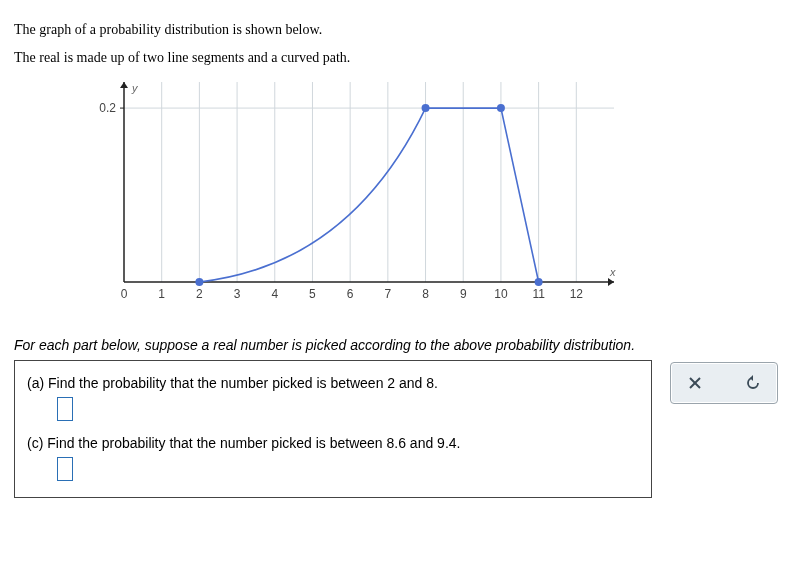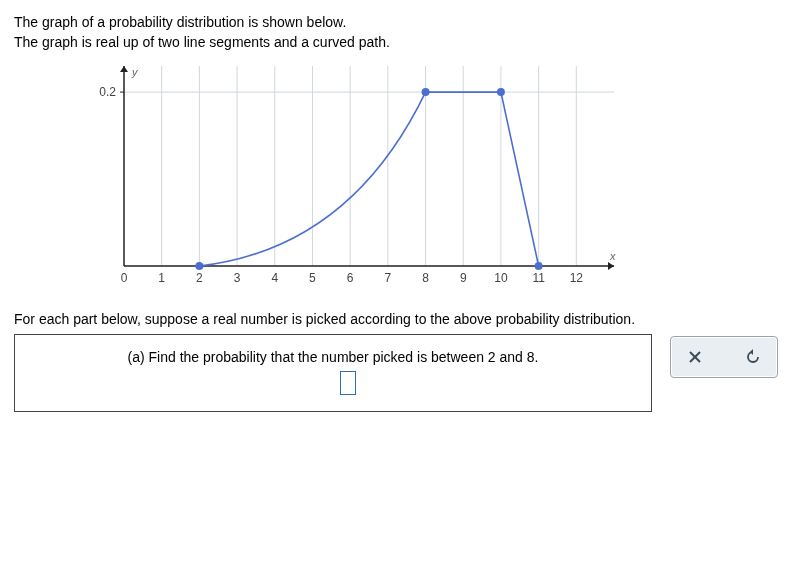--- a/index.html
+++ b/index.html
@@ -5,33 +5,32 @@
   body {
     font-family: Arial, Helvetica, sans-serif;
     font-size: 14px;
     margin: 0;
     padding: 10px 14px;
     color: #000;
     width: 792px;
     box-sizing: border-box;
     background: #fff;
   }
-  .intro-line { margin: 4px 0 2px 0; }
+  .intro-line { margin: 12px 0 2px 0; font-family: Liberation Serif, serif; }
   .chart-wrap {
     margin: 6px 0 4px 60px;
     width: 560px;
   }
   svg.chart { display: block; }
-  .post-chart { margin: 14px 0 6px 0; line-height: 1.3; }
+  .post-chart { margin: 24px 0 6px 0; line-height: 1.3; font-style: italic; }
   .question-box {
     border: 1px solid #444;
     padding: 10px 12px 12px 12px;
     width: 640px;
     box-sizing: border-box;
-    text-align: center;
   }
   .part { margin: 4px 0 14px 0; }
   .part:last-child { margin-bottom: 4px; }
   .answer-input {
     display: inline-block;
     width: 14px;
     height: 22px;
     border: 1px solid #2a6fb5;
     margin: 6px 0 0 30px;
     vertical-align: middle;
@@ -59,21 +58,21 @@
     width: 20px;
     height: 20px;
     cursor: pointer;
     color: #3a4a57;
   }
 </style>
 </head>
 <body>
 
 <p class="intro-line">The graph of a probability distribution is shown below.</p>
-<p class="intro-line">The graph is real up of two line segments and a curved path.</p>
+<p class="intro-line">The real is made up of two line segments and a curved path.</p>
 
 <div class="chart-wrap">
   <svg class="chart" viewBox="0 0 560 240" width="560" height="240">
 
   <line x1="87.6923076923077" y1="10" x2="87.6923076923077" y2="210" stroke="#d0d7dc" stroke-width="1"></line>
       <line x1="125.38461538461539" y1="10" x2="125.38461538461539" y2="210" stroke="#d0d7dc" stroke-width="1"></line>
       <line x1="163.0769230769231" y1="10" x2="163.0769230769231" y2="210" stroke="#d0d7dc" stroke-width="1"></line>
       <line x1="200.76923076923077" y1="10" x2="200.76923076923077" y2="210" stroke="#d0d7dc" stroke-width="1"></line>
       <line x1="238.46153846153848" y1="10" x2="238.46153846153848" y2="210" stroke="#d0d7dc" stroke-width="1"></line>
       <line x1="276.1538461538462" y1="10" x2="276.1538461538462" y2="210" stroke="#d0d7dc" stroke-width="1"></line>
@@ -116,20 +115,24 @@
 <p class="post-chart">
   <span>For each part below, suppose a real number is picked according to the above probability distribution.</span><br>
 </p>
 
 <div class="main-row">
   <div class="question-box">
     <div class="part">
       <div>(a) Find the probability that the number picked is between 2 and 8.</div>
       <span class="answer-input"></span>
     </div>
+    <div class="part">
+      <div>(c) Find the probability that the number picked is between 8.6 and 9.4.</div>
+      <span class="answer-input"></span>
+    </div>
   </div>
 
   <div class="tool-panel">
     <span class="tool-btn">
       <svg width="14" height="14" viewBox="0 0 14 14">
         <line x1="2" y1="2" x2="12" y2="12" stroke="#3a4a57" stroke-width="2"></line>
         <line x1="12" y1="2" x2="2" y2="12" stroke="#3a4a57" stroke-width="2"></line>
       </svg>
     </span>
     <span class="tool-btn">

